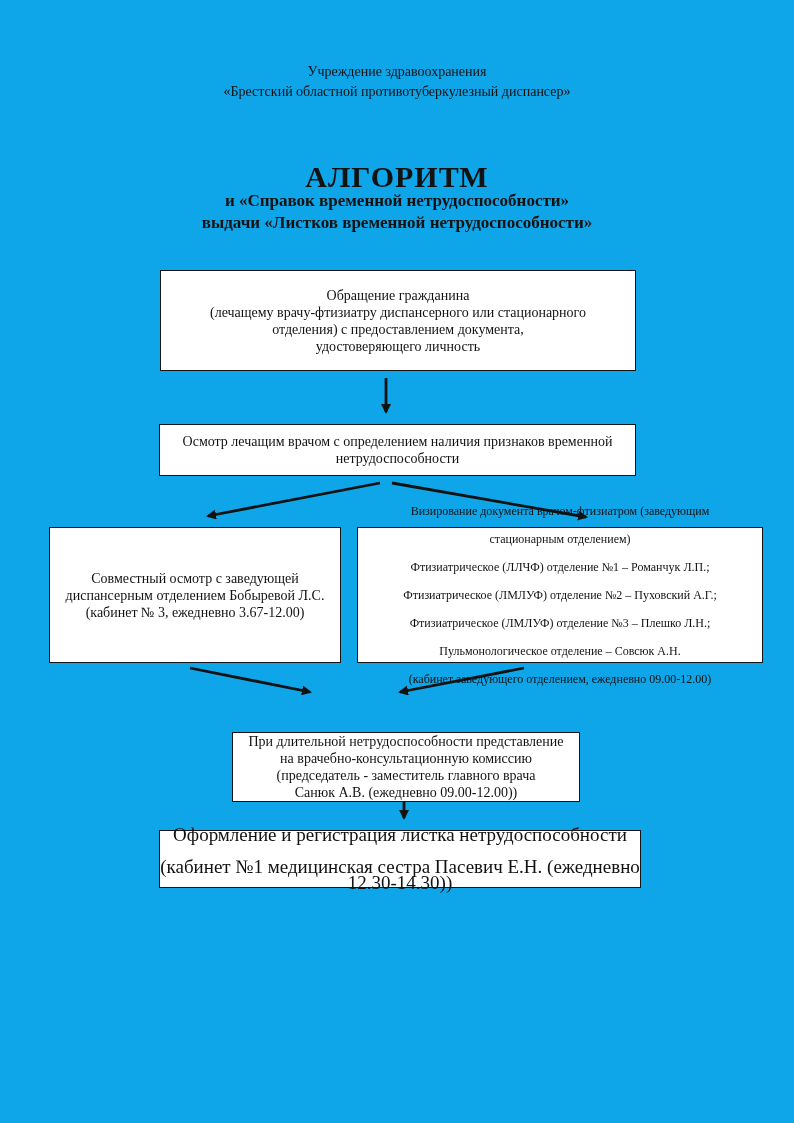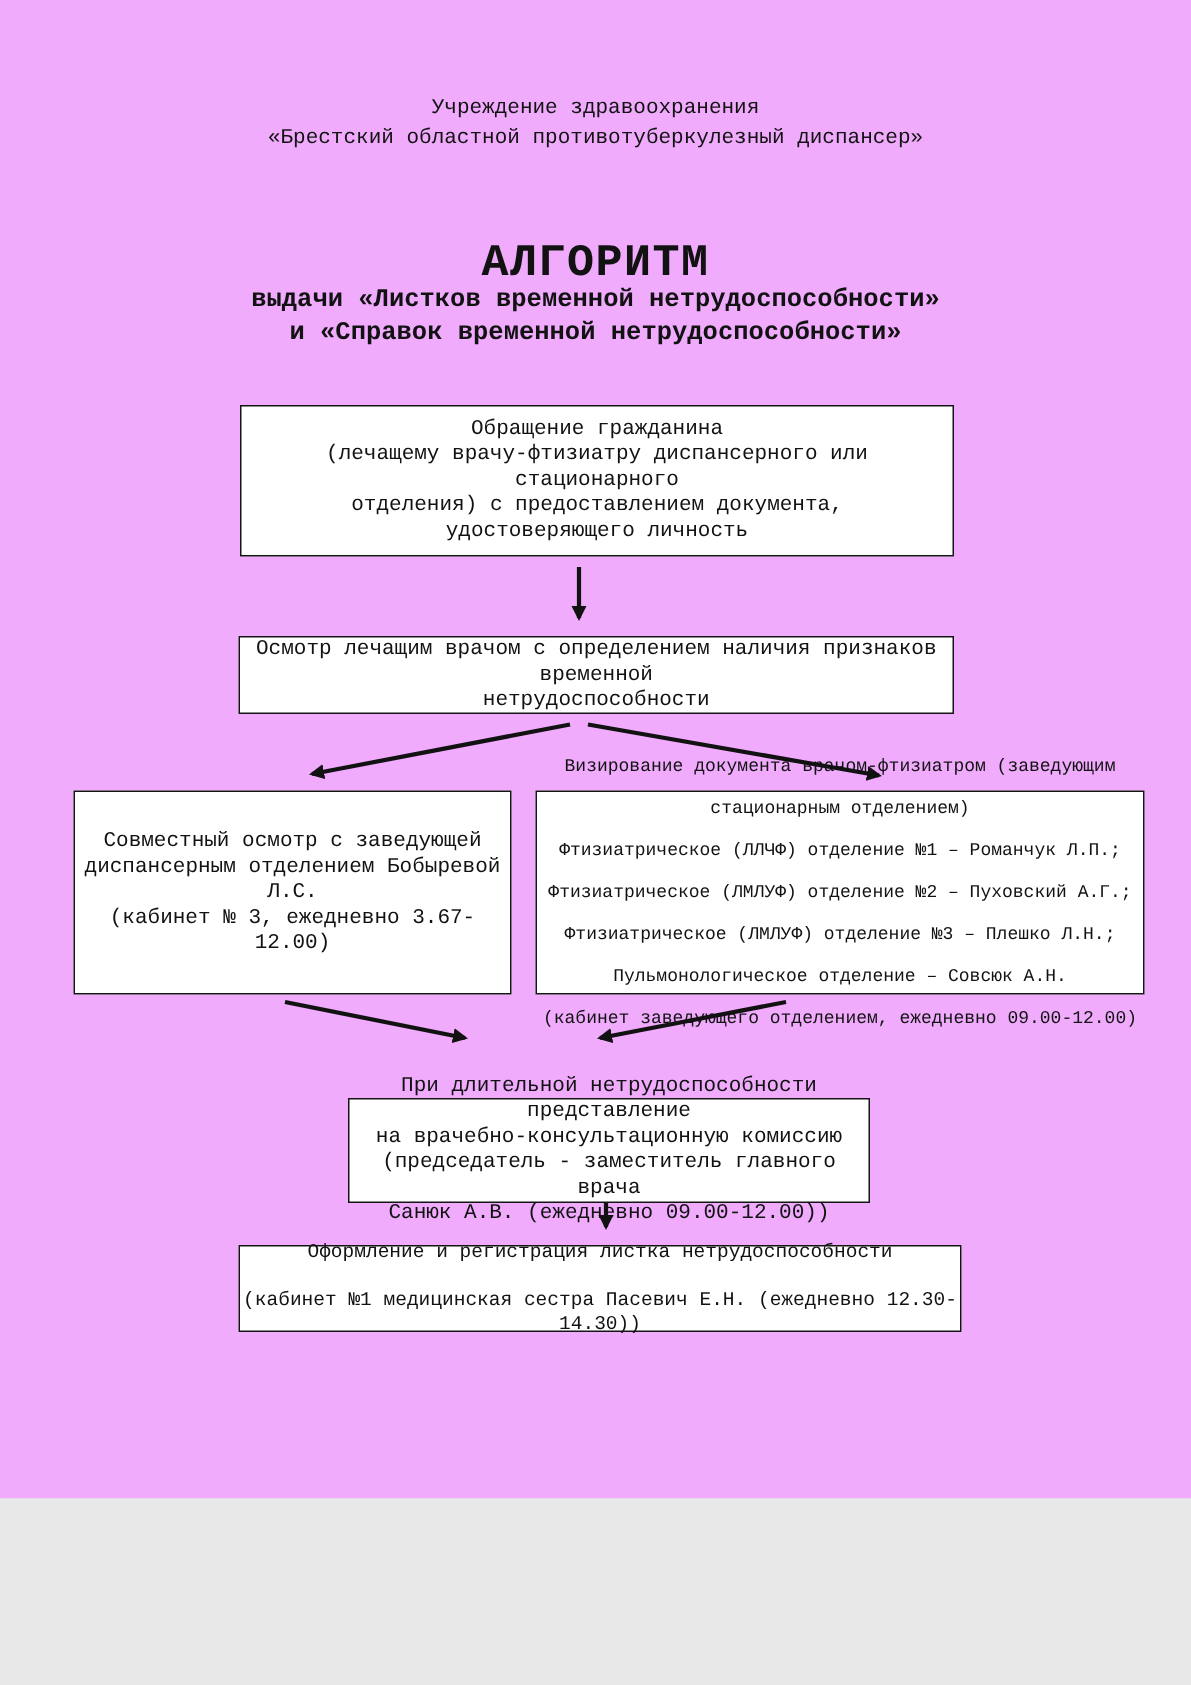--- a/index.html
+++ b/index.html
@@ -1,22 +1,22 @@
 <!DOCTYPE html>
 <html lang="ru"><head>
 <meta charset="utf-8">
 <style>
   html, body { margin: 0; padding: 0; background: #e8e8e8; }
   .page {
     position: relative;
     width: 794px;
-    height: 999px;
+    height: 1123px;
     margin: 0 auto;
-    background: #f0abfc;
-    font-family: Liberation Mono, monospace;
+    background: #0ea5e9;
+    font-family: Liberation Serif, serif;
     color: #121212;
     overflow: hidden;
   }
   .org-header {
     position: absolute;
     top: 62px; left: 0; right: 0;
     text-align: center;
     font-size: 14px;
     line-height: 20px;
   }
@@ -51,21 +51,21 @@
     font-size: 14px;
     line-height: 17px;
   }
   .box-application  { left: 160px; top: 270px; width: 476px; height: 101px; }
   .box-examination  { left: 159px; top: 424px; width: 477px; height: 52px;  }
   .box-joint-exam   { left: 49px;  top: 527px; width: 292px; height: 136px; }
   .box-visa         { left: 357px; top: 527px; width: 406px; height: 136px; }
   .box-visa .box-text { font-size: 12px; line-height: 28px; }
   .box-commission   { left: 232px; top: 732px; width: 348px; height: 70px;  }
   .box-registration { left: 159px; top: 830px; width: 482px; height: 58px;  }
-  .box-registration .box-text { font-size: 13px; line-height: 16px; }
+  .box-registration .box-text { font-size: 19px; line-height: 16px; }
   .arrow-layer {
     position: absolute;
     left: 0; top: 0;
     width: 794px; height: 1123px;
     pointer-events: none;
   }
   .arrow-layer line {
     stroke: #121212;
     stroke-width: 2.8;
   }
@@ -75,22 +75,22 @@
 
 <div class="page">
 
   <div class="org-header">
     <div>Учреждение здравоохранения</div>
     <div>«Брестский областной противотуберкулезный диспансер»</div>
   </div>
 
   <div class="title-block">
     <div class="doc-title">АЛГОРИТМ</div>
+    <div class="doc-subtitle">и «Справок временной нетрудоспособности»</div>
     <div class="doc-subtitle">выдачи «Листков временной нетрудоспособности»</div>
-    <div class="doc-subtitle">и «Справок временной нетрудоспособности»</div>
   </div>
 
   <svg class="arrow-layer" viewBox="0 0 794 1123" aria-hidden="true">
     <defs>
       <marker id="ah" viewBox="0 0 10 10" refX="8" refY="5" markerWidth="3.6" markerHeight="3.6" orient="auto">
         <path d="M0,0 L10,5 L0,10 z" fill="#121212"></path>
       </marker>
     </defs>
     <line x1="386" y1="378" x2="386" y2="412" marker-end="url(#ah)"></line>
     <line x1="380" y1="483" x2="208" y2="516" marker-end="url(#ah)"></line>

